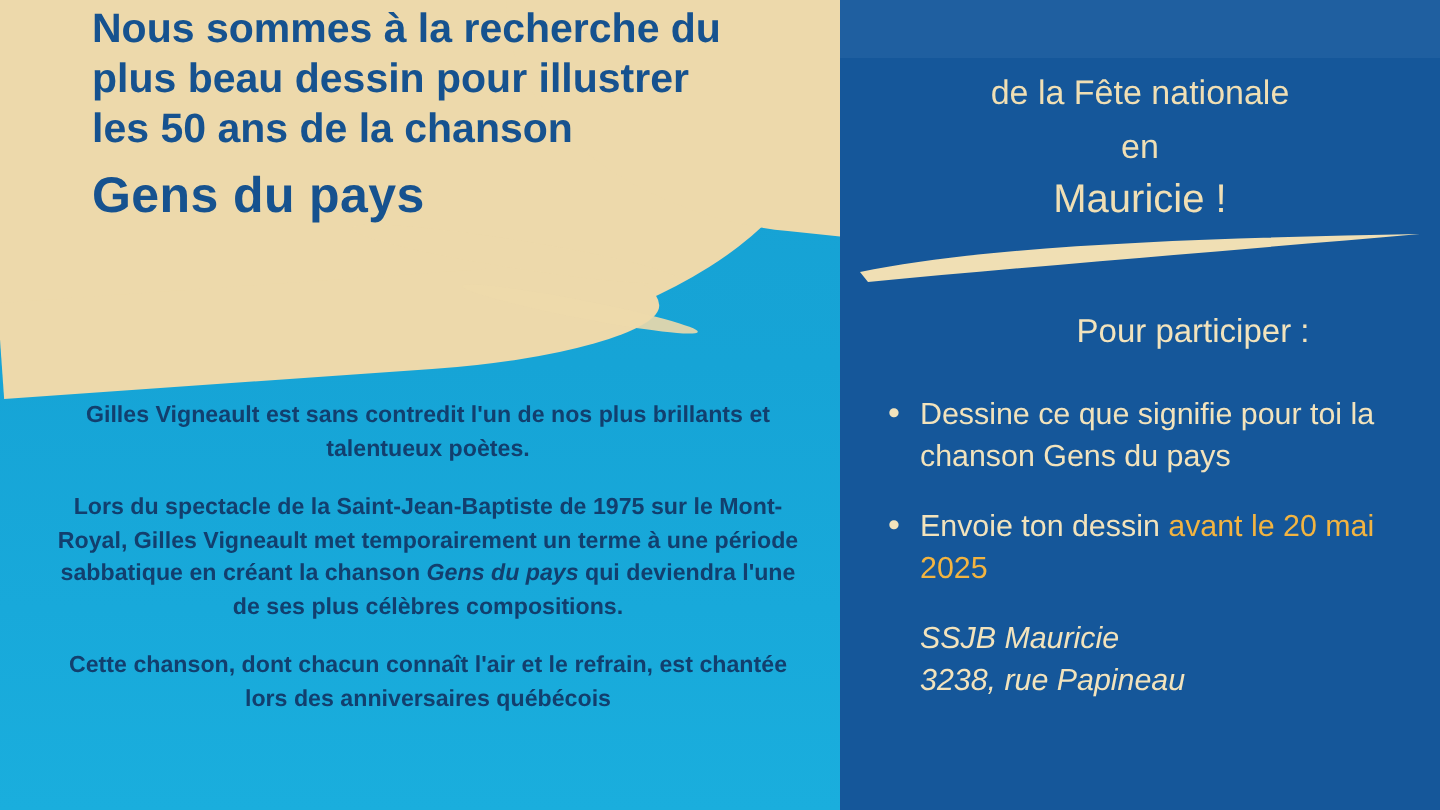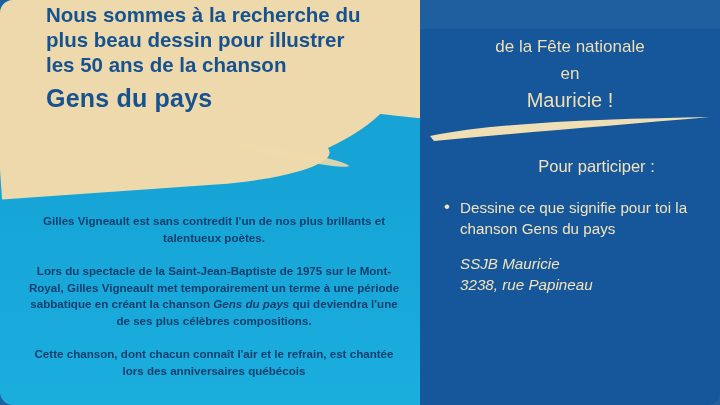--- a/index.html
+++ b/index.html
@@ -11,21 +11,20 @@
     height: 405px;
     overflow: hidden;
     font-family: "Liberation Sans", sans-serif;
     background: #1f5fa0;
   }
   .poster {
     position: relative;
     width: 720px;
     height: 405px;
     overflow: hidden;
-    border-radius: 13px;
   }
 
   
   .left-panel {
     position: absolute;
     left: 0;
     top: 0;
     width: 420px;
     height: 405px;
     background: linear-gradient(180deg, #1fa8d8 0%, #17a2d4 18%, #16a4d6 45%, #18a9da 75%, #1aaedd 100%);
@@ -112,21 +111,21 @@
     top: 196px;
     width: 372px;
     color: #123f6e;
     font-size: 11.6px;
     line-height: 16.5px;
     font-weight: bold;
     text-align: center;
     z-index: 5;
   }
   .left-body p {
-    margin: 17px 0 13px 0;
+    margin: 4px 0 13px 0;
   }
   .left-body em {
     font-style: italic;
   }
 
   
   .right-panel {
     position: absolute;
     left: 420px;
     top: 0;
@@ -237,18 +236,21 @@
         <path d="M2 19 C70 5, 180 2, 282 0 C190 8, 90 16, 6 24 Z" fill="#f0dfb4"></path>
       </svg>
     </div>
 
     <div class="participate">Pour participer :</div>
 
     <div class="bullets">
       <div class="bullet">
         <span>Dessine ce que signifie pour toi la chanson Gens du pays</span>
       </div>
+      <div class="bullet">
+        <span>Envoie ton dessin </span><span class="hl">avant le 20 mai 2025</span>
+      </div>
       <span class="addr-line">SSJB Mauricie</span>
       <span class="addr-line">3238, rue Papineau</span>
     </div>
   </div>
 
 </div>
 
 </body></html>

